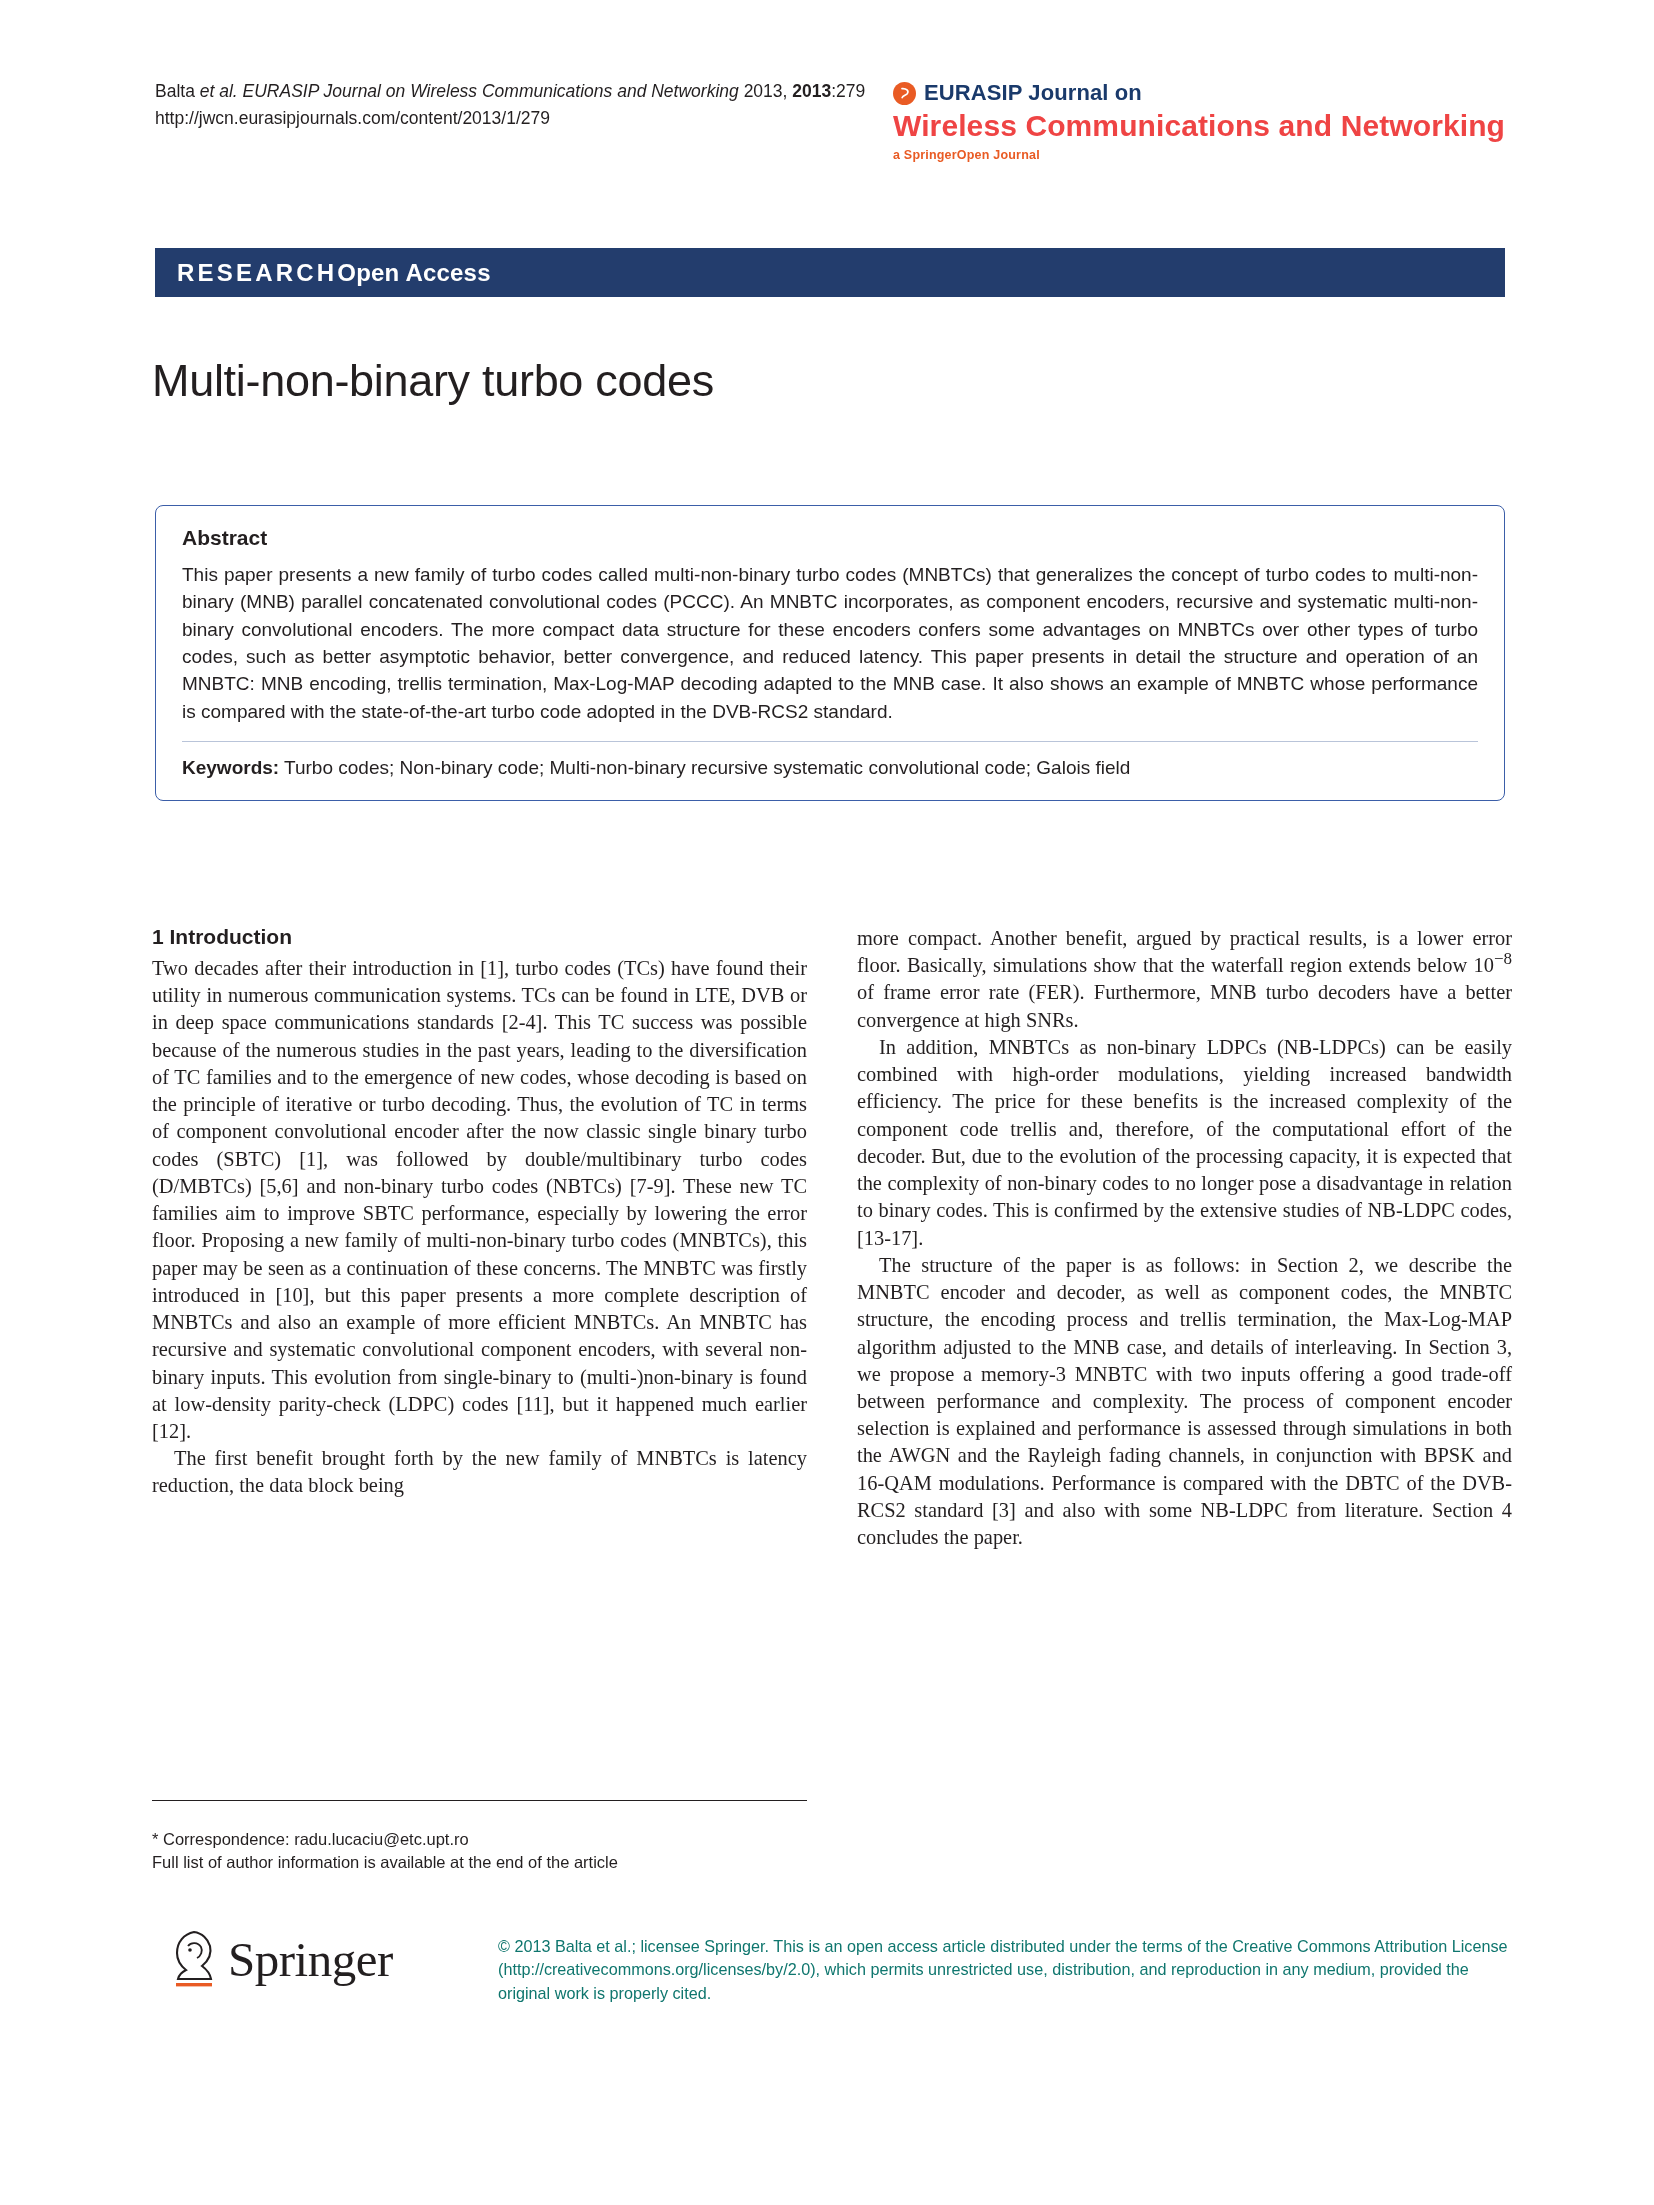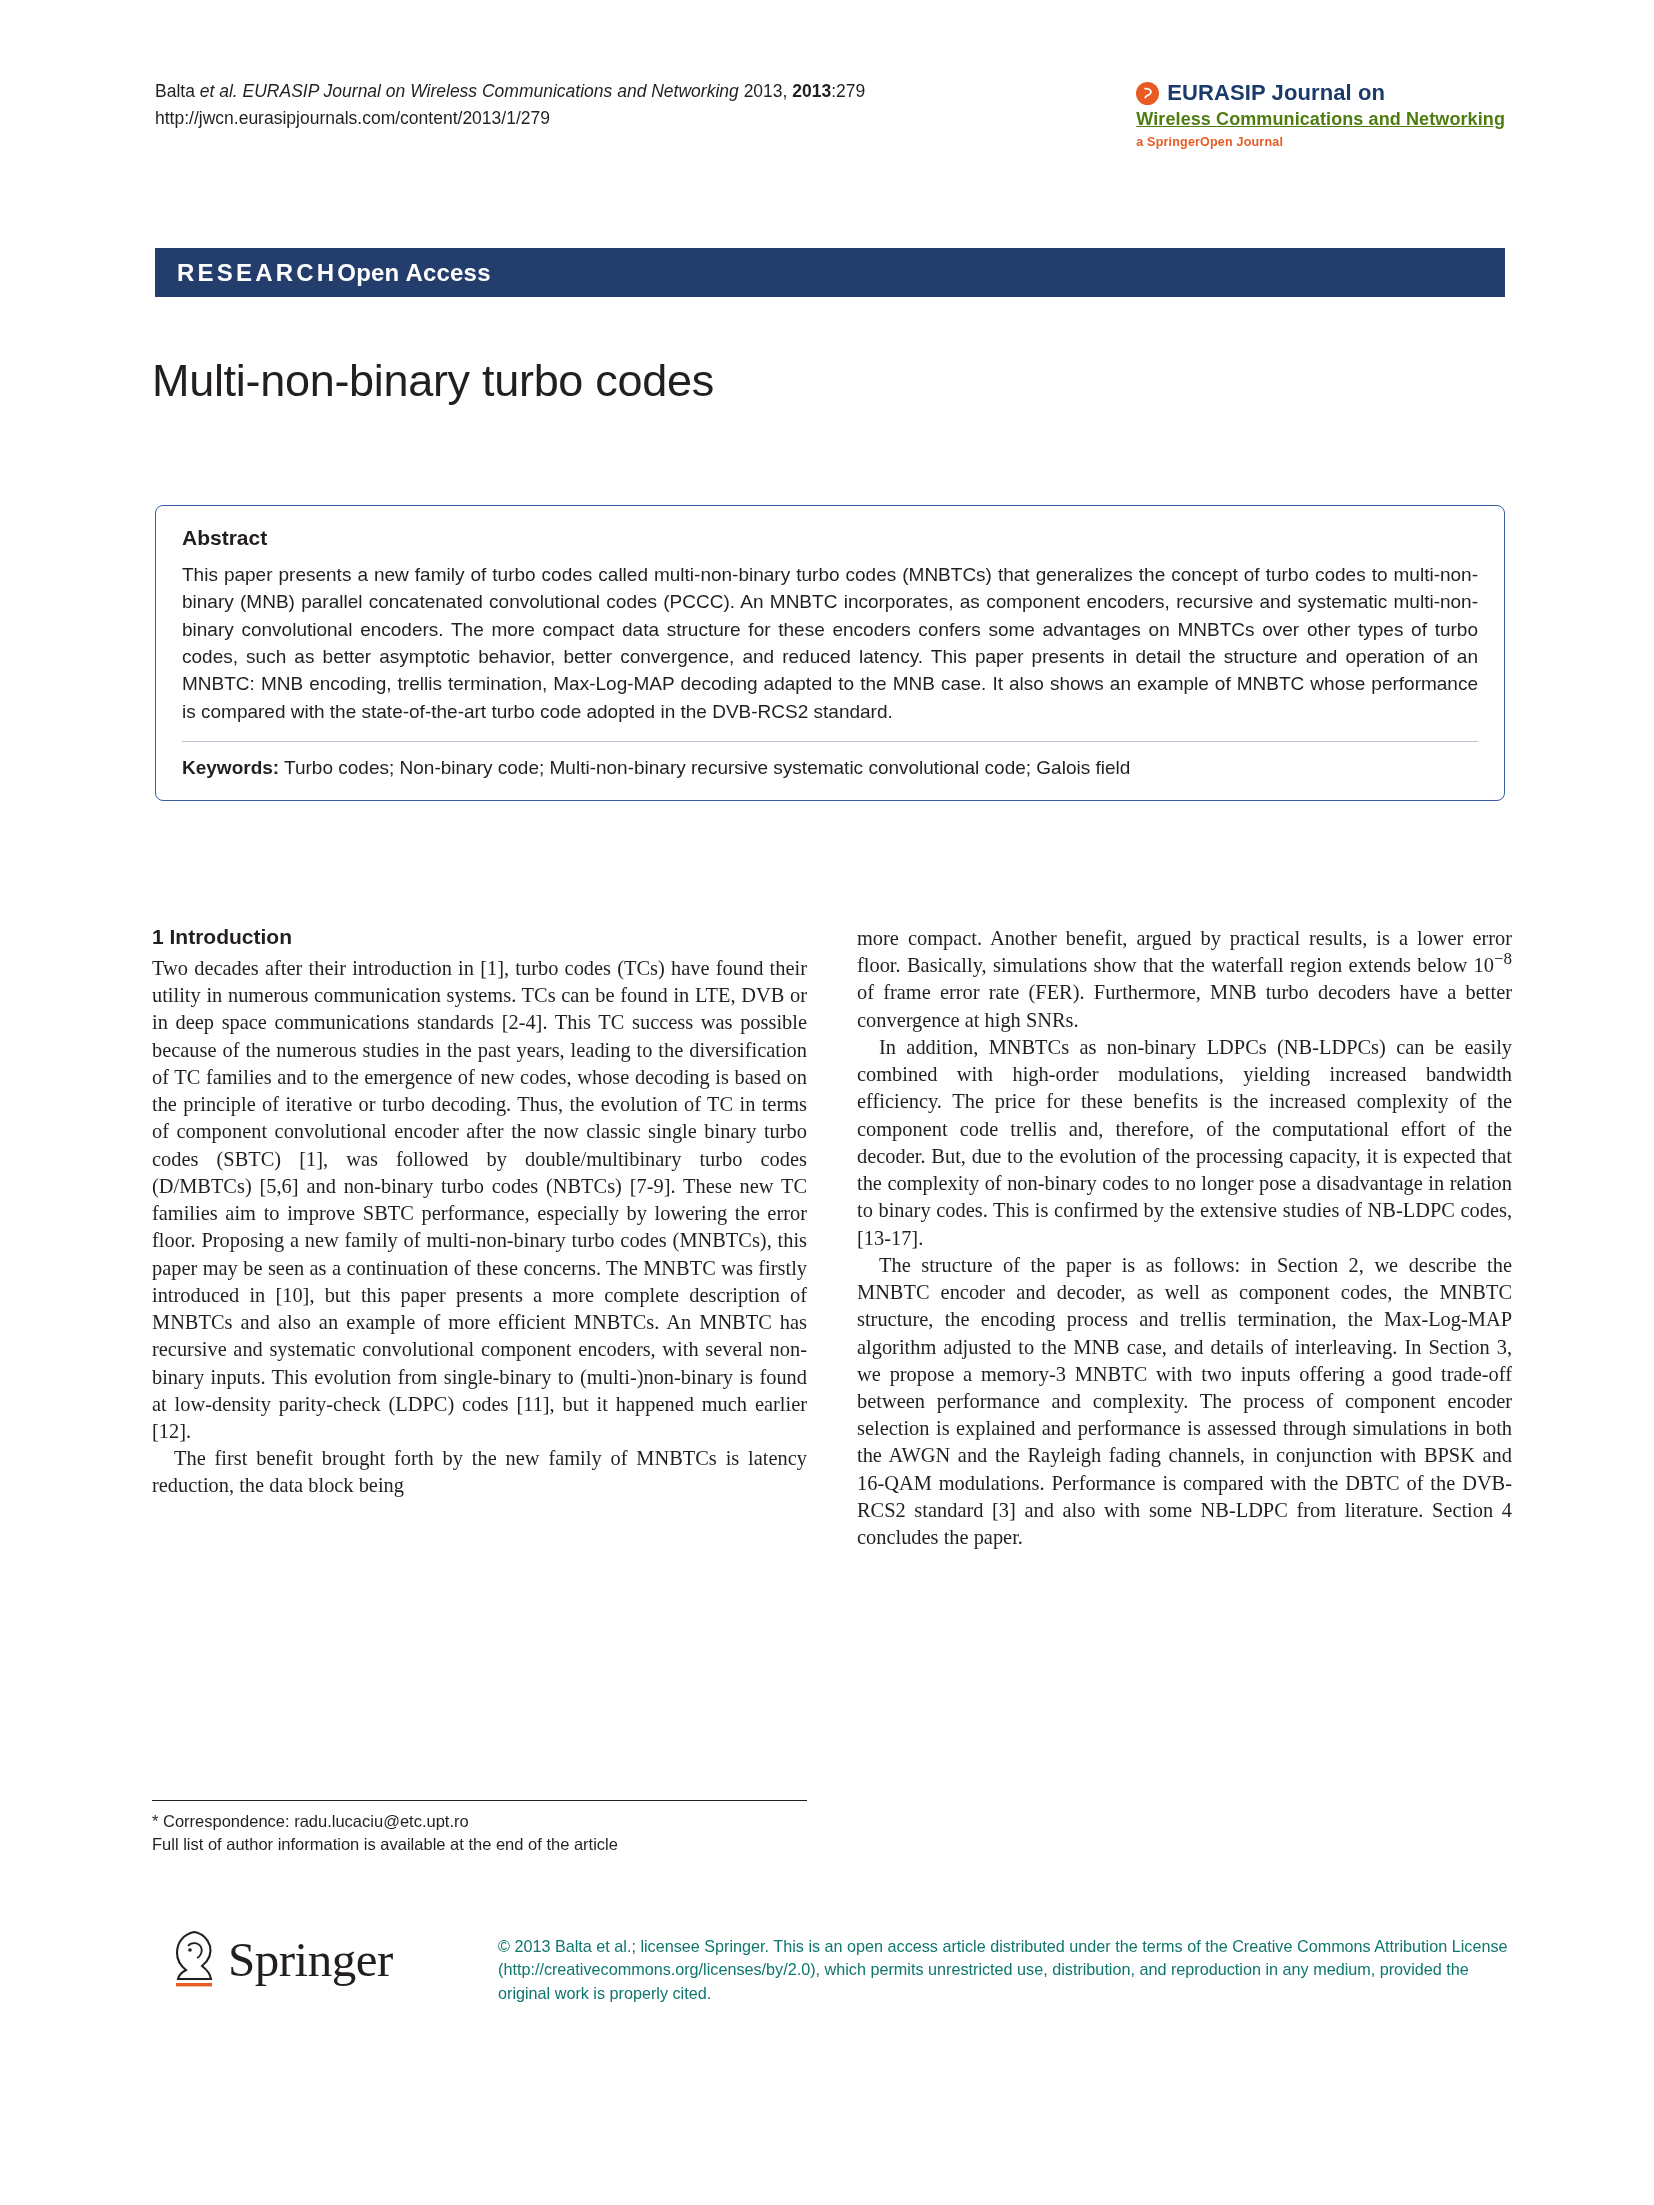--- a/index.html
+++ b/index.html
@@ -64,26 +64,25 @@
     justify-content: center;
     font-family: "Liberation Serif", serif;
   }
   .jl-t1 {
     font-size: 22px;
     font-weight: bold;
     color: #1a3a6b;
     letter-spacing: .1px;
   }
   .jl-t2 {
-    font-size: 18px;
-    font-weight: bold;
-    color: #4d7c0f;
+    font-size: 30px;
+    font-weight: bold;
+    color: #ef4444;
     margin-top: 3px;
     letter-spacing: .1px;
-    text-decoration: underline;
   }
   .jl-t3 {
     font-size: 12.5px;
     font-weight: bold;
     color: #e95b24;
     margin-top: 5px;
     letter-spacing: .2px;
   }
 
   
@@ -200,21 +199,21 @@
   }
   .ser p + p { text-indent: 22px; }
 
   
   .footnote {
     position: absolute;
     left: 152px;
     top: 1800px;
     width: 655px;
     border-top: 1.2px solid #231f20;
-    padding-top: 9px;
+    padding-top: 27px;
     font-size: 16.5px;
     line-height: 1.42;
     color: #231f20;
   }
   .footnote sup { font-size: 11px; }
 
   
   .springer {
     position: absolute;
     left: 168px;

